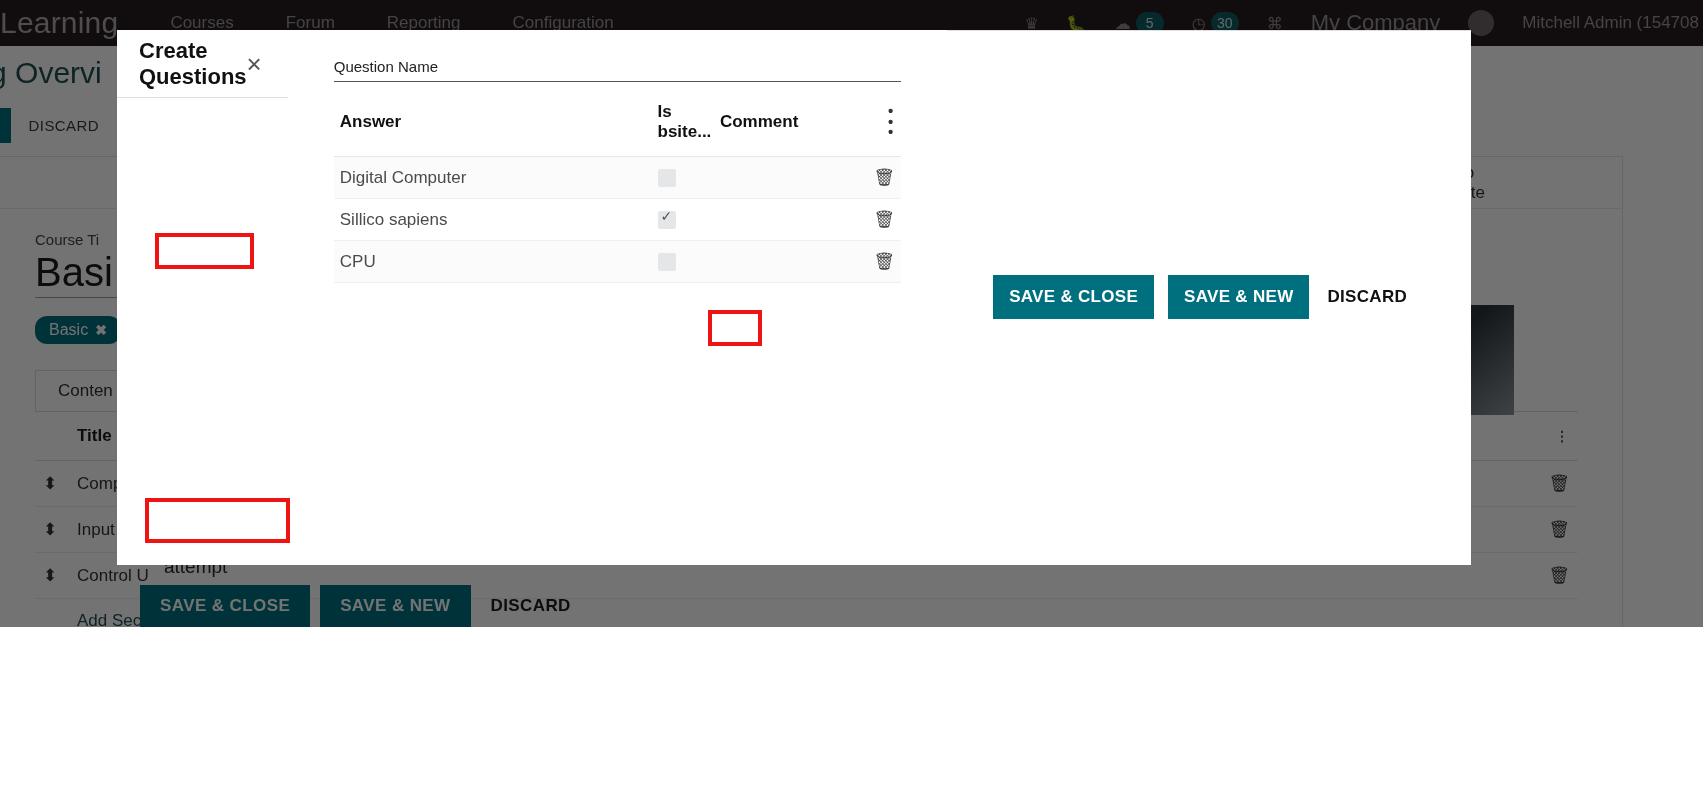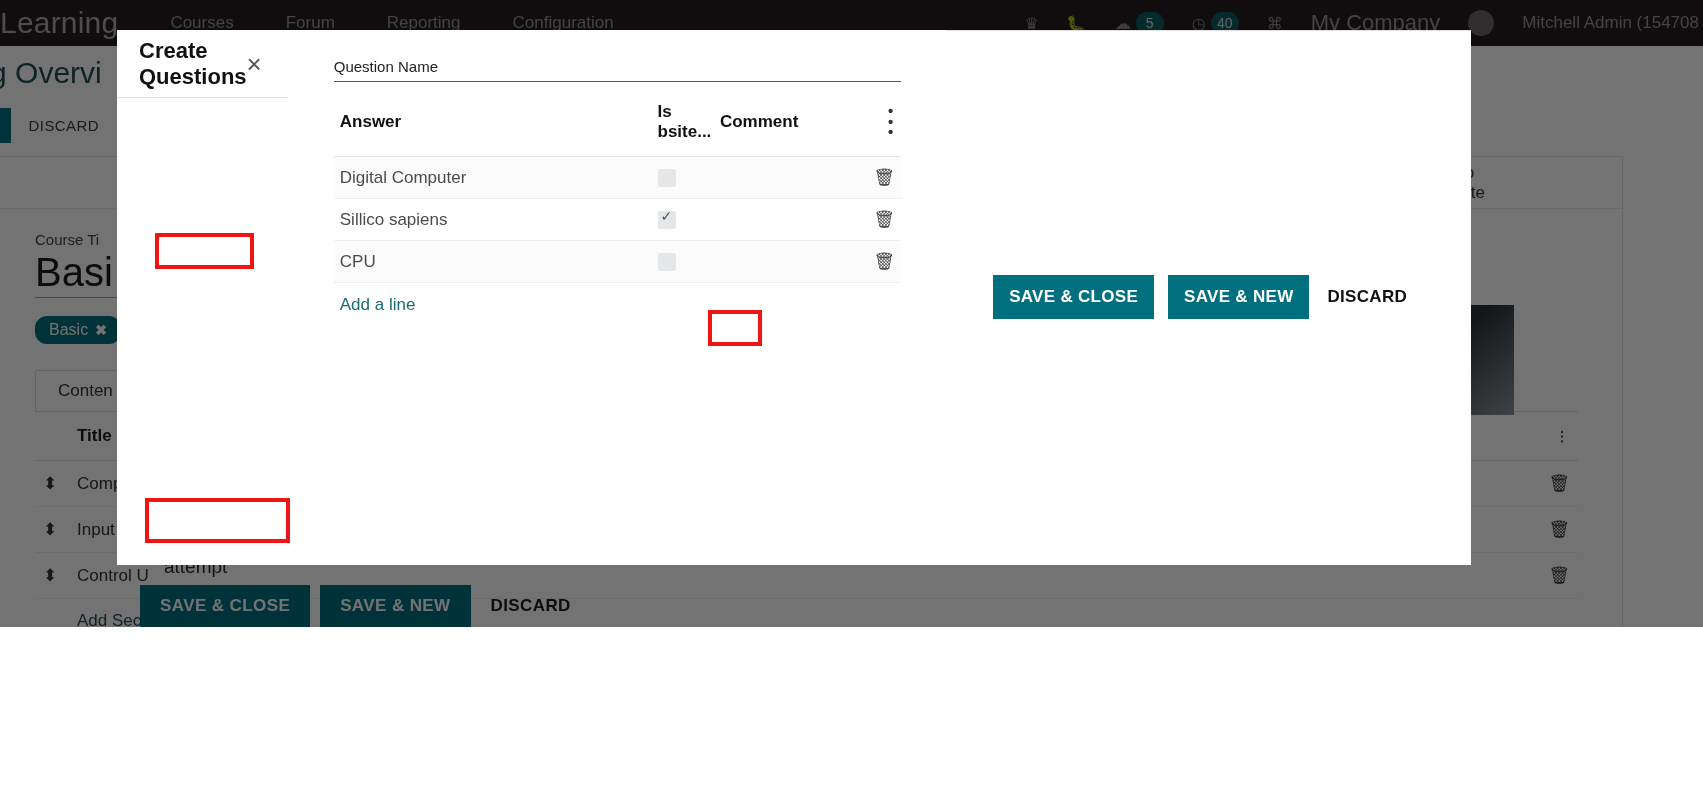--- a/index.html
+++ b/index.html
@@ -260,21 +260,21 @@
       </div>
       <div class="bg-nav-right">
         <span class="bg-nav-icon">♛</span>
         <span class="bg-nav-icon">🐛</span>
         <div class="bg-nav-pair">
           <span class="bg-nav-icon">☁</span>
           <span class="bg-badge">5</span>
         </div>
         <div class="bg-nav-pair">
           <span class="bg-nav-icon">◷</span>
-          <span class="bg-badge">40</span>
+          <span class="bg-badge">30</span>
         </div>
         <span class="bg-nav-icon">⌘</span>
         <span class="bg-company">My Company</span>
         <span class="bg-avatar"></span>
         <span class="bg-user">Mitchell Admin (154708</span>
       </div>
     </div>
 
     <div class="bg-body">
 
@@ -410,21 +410,20 @@
             <td>CPU</td>
             <td><span class="cb"></span></td>
             <td></td>
             <td class="td-act">
               <span class="trash-ico">🗑</span>
             </td>
           </tr>
         </tbody>
       </table>
 
-      <div class="add-line">Add a line</div>
     </div>
 
     <div class="modal-footer">
       <button class="btn-save-close">SAVE &amp; CLOSE</button>
       <button class="btn-save-new">SAVE &amp; NEW</button>
       <button class="btn-discard">DISCARD</button>
     </div>
   </div>
 
   <div class="hl" id="hl-answer"></div>

